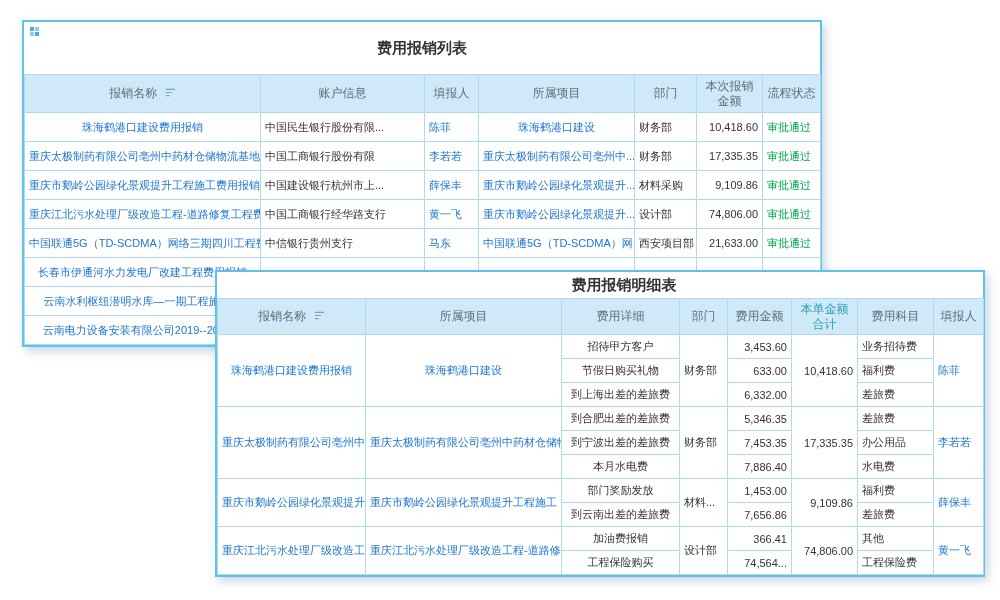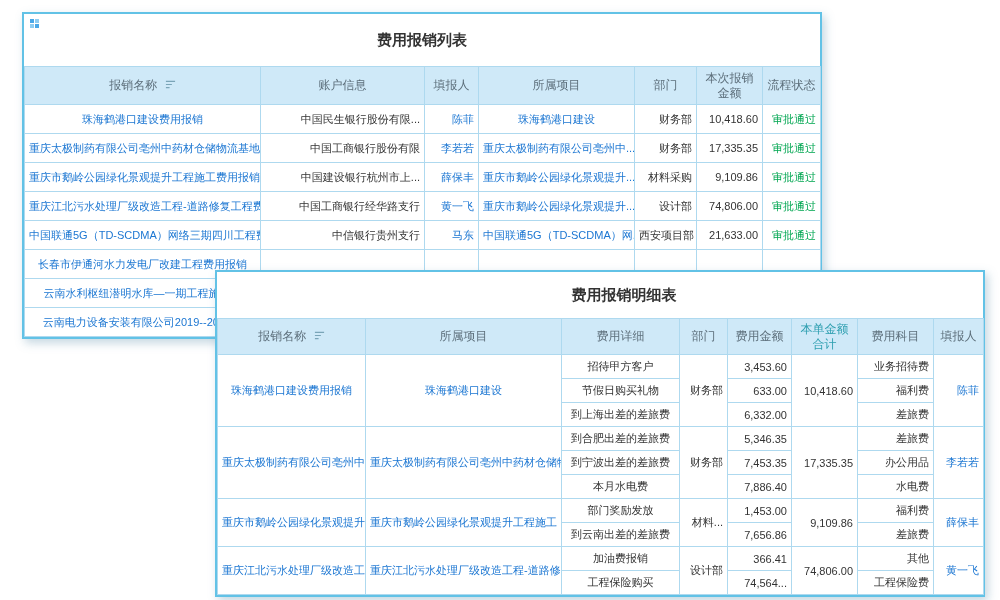--- a/index.html
+++ b/index.html
@@ -12,41 +12,41 @@
     --teal:#2e9fb0;
     --text:#333;
   }
   *{box-sizing:border-box;margin:0;padding:0;}
   html,body{width:1000px;height:600px;background:#fff;overflow:hidden;
     font-family:"Liberation Sans","DejaVu Sans",sans-serif;}
   body{position:relative;}
 
   .window{position:absolute;background:#fff;border:2px solid var(--outer);
     box-shadow:3px 4px 9px rgba(90,140,170,.35);}
-  #list-window{left:22px;top:12px;width:800px;z-index:1;}
+  #list-window{left:22px;top:20px;width:800px;z-index:1;}
   #detail-window{left:215px;top:270px;width:770px;z-index:2;}
 
   .win-title{display:flex;align-items:center;justify-content:center;
     font-weight:bold;font-size:15px;color:#333;background:#fff;}
   #list-window .win-title{height:52px;}
-  #detail-window .win-title{height:46px;padding-left:48px;}
+  #detail-window .win-title{height:26px;padding-left:48px;}
 
   .corner-icon{position:absolute;left:6px;top:5px;line-height:0;}
 
   table{border-collapse:collapse;table-layout:fixed;width:100%;}
   th,td{border:1px solid var(--cell-border);overflow:hidden;}
   th{background:var(--hdr-bg);font-weight:normal;font-size:12px;
     color:var(--hdr-text);line-height:1.25;padding:0 3px;white-space:normal;text-align:center;}
   td{font-size:11px;color:var(--text);padding:0 4px;white-space:nowrap;vertical-align:middle;}
   #list-window th{height:38px;}
   #detail-window th{height:36px;}
   #list-window td{height:29px;}
   #detail-window td{height:24px;}
 
-  .al{text-align:center;} .ac{text-align:right;} .ar{text-align:right;}
+  .al{text-align:center;} .ac{text-align:left;} .ar{text-align:right;}
   .link{color:var(--link);cursor:pointer;text-decoration:none;}
   .status{color:var(--green);cursor:pointer;text-decoration:none;}
   .teal{color:var(--teal);}
   .sort{vertical-align:-1px;margin-left:4px;}
 </style>
 </head>
 <body>
 
 <div class="window" id="list-window">
   <span class="corner-icon">

